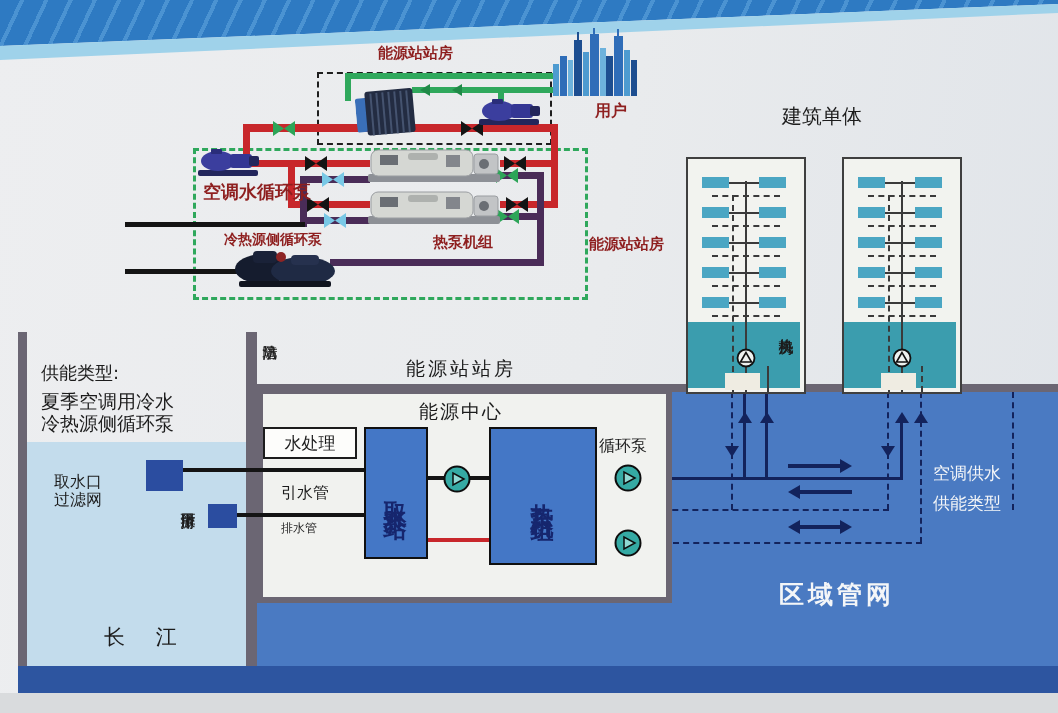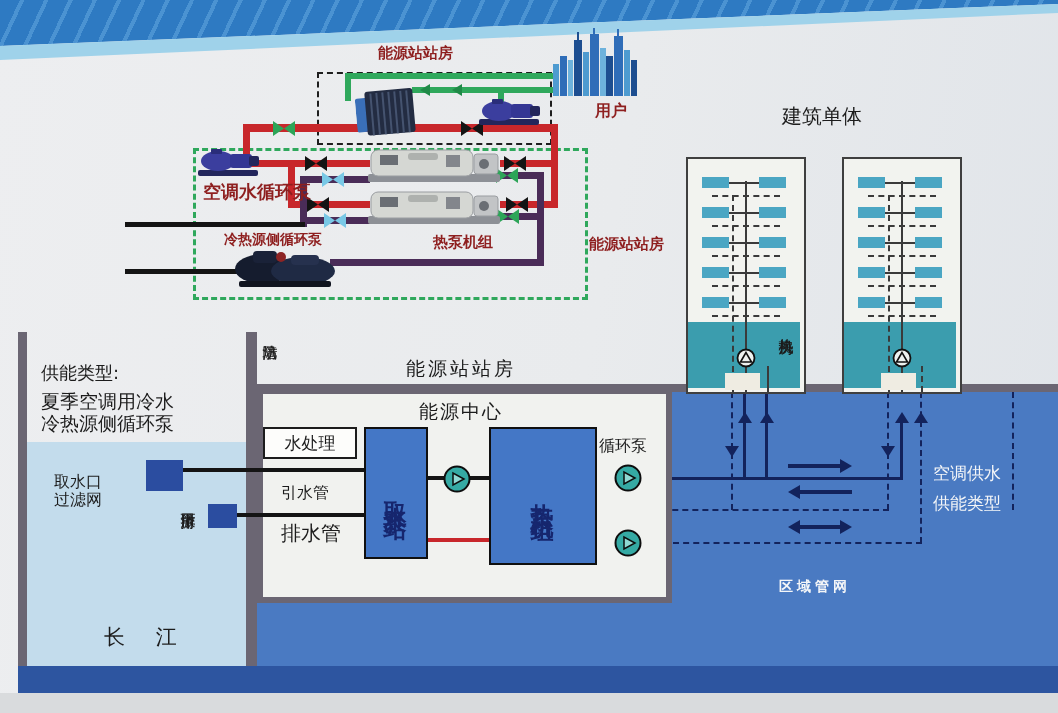--- a/index.html
+++ b/index.html
@@ -92,42 +92,42 @@
   <div class="pipe navy" style="left:788px;top:464px;width:52px;height:4px;"></div>
   <div class="tri tri-right" style="left:840px;top:459px;"></div>
   <div class="pipe navy" style="left:800px;top:490px;width:52px;height:4px;"></div>
   <div class="tri tri-left" style="left:788px;top:485px;"></div>
   <div class="pipe navy" style="left:800px;top:525px;width:40px;height:4px;"></div>
   <div class="tri tri-left" style="left:788px;top:520px;"></div>
   <div class="tri tri-right" style="left:840px;top:520px;"></div>
 
   <div class="whitelbl" style="left:933px;top:462px;font-size:17px;">空调供水</div>
   <div class="whitelbl" style="left:933px;top:492px;font-size:17px;">供能类型</div>
-  <div class="whitelbl" style="left:779px;top:578px;font-size:14px;letter-spacing:4px;font-weight:bold;">区域管网</div>
+  <div class="whitelbl" style="left:779px;top:578px;font-size:25px;letter-spacing:4px;font-weight:bold;">区域管网</div>
 
   <div class="abs" style="left:257px;top:388px;width:403px;height:203px;background:#f1f2ef;border:6px solid #6b6673;"></div>
   <div class="lbl" style="left:419px;top:399px;font-size:19px;letter-spacing:2px;">能源中心</div>
 
   <div class="pipe blk" style="left:183px;top:468px;width:183px;height:4px;"></div>
   <div class="pipe blk" style="left:236px;top:513px;width:130px;height:4px;"></div>
   <div class="pipe blk" style="left:424px;top:476px;width:66px;height:4px;"></div>
   <div class="pipe red" style="left:424px;top:538px;width:66px;height:4px;"></div>
 
   <div class="abs" style="left:263px;top:427px;width:90px;height:28px;background:#fdfdfb;border:2px solid #1c1c1c;display:flex;align-items:center;justify-content:center;">
     <span class="lbl" style="position:static;font-size:17px;">水处理</span>
   </div>
   <div class="bluebox" style="left:364px;top:427px;width:60px;height:128px;">
     <span class="vert">取水泵站</span>
   </div>
   <div class="bluebox" style="left:489px;top:427px;width:104px;height:134px;">
     <span class="vert">热泵机组</span>
   </div>
   <div class="lbl" style="left:599px;top:436px;font-size:16px;">循环泵</div>
   <div class="lbl" style="left:281px;top:483px;font-size:16px;">引水管</div>
-  <div class="lbl" style="left:281px;top:520px;font-size:20px;">排水管</div>
+  <div class="lbl" style="left:281px;top:520px;font-size:12px;">排水管</div>
 
   <svg class="abs" style="left:443px;top:465px;" width="28" height="28">
     <circle cx="14" cy="14" r="12.5" fill="#35aaa4" stroke="#0d0d0d" stroke-width="2"></circle>
     <polygon points="10,8 10,20 21,14" fill="#8fd8d2" stroke="#0d0d0d" stroke-width="1.5"></polygon>
   </svg>
   <svg class="abs" style="left:614px;top:464px;" width="28" height="28">
     <circle cx="14" cy="14" r="12.5" fill="#35aaa4" stroke="#0d0d0d" stroke-width="2"></circle>
     <polygon points="10,8 10,20 21,14" fill="#8fd8d2" stroke="#0d0d0d" stroke-width="1.5"></polygon>
   </svg>
   <svg class="abs" style="left:614px;top:529px;" width="28" height="28">

